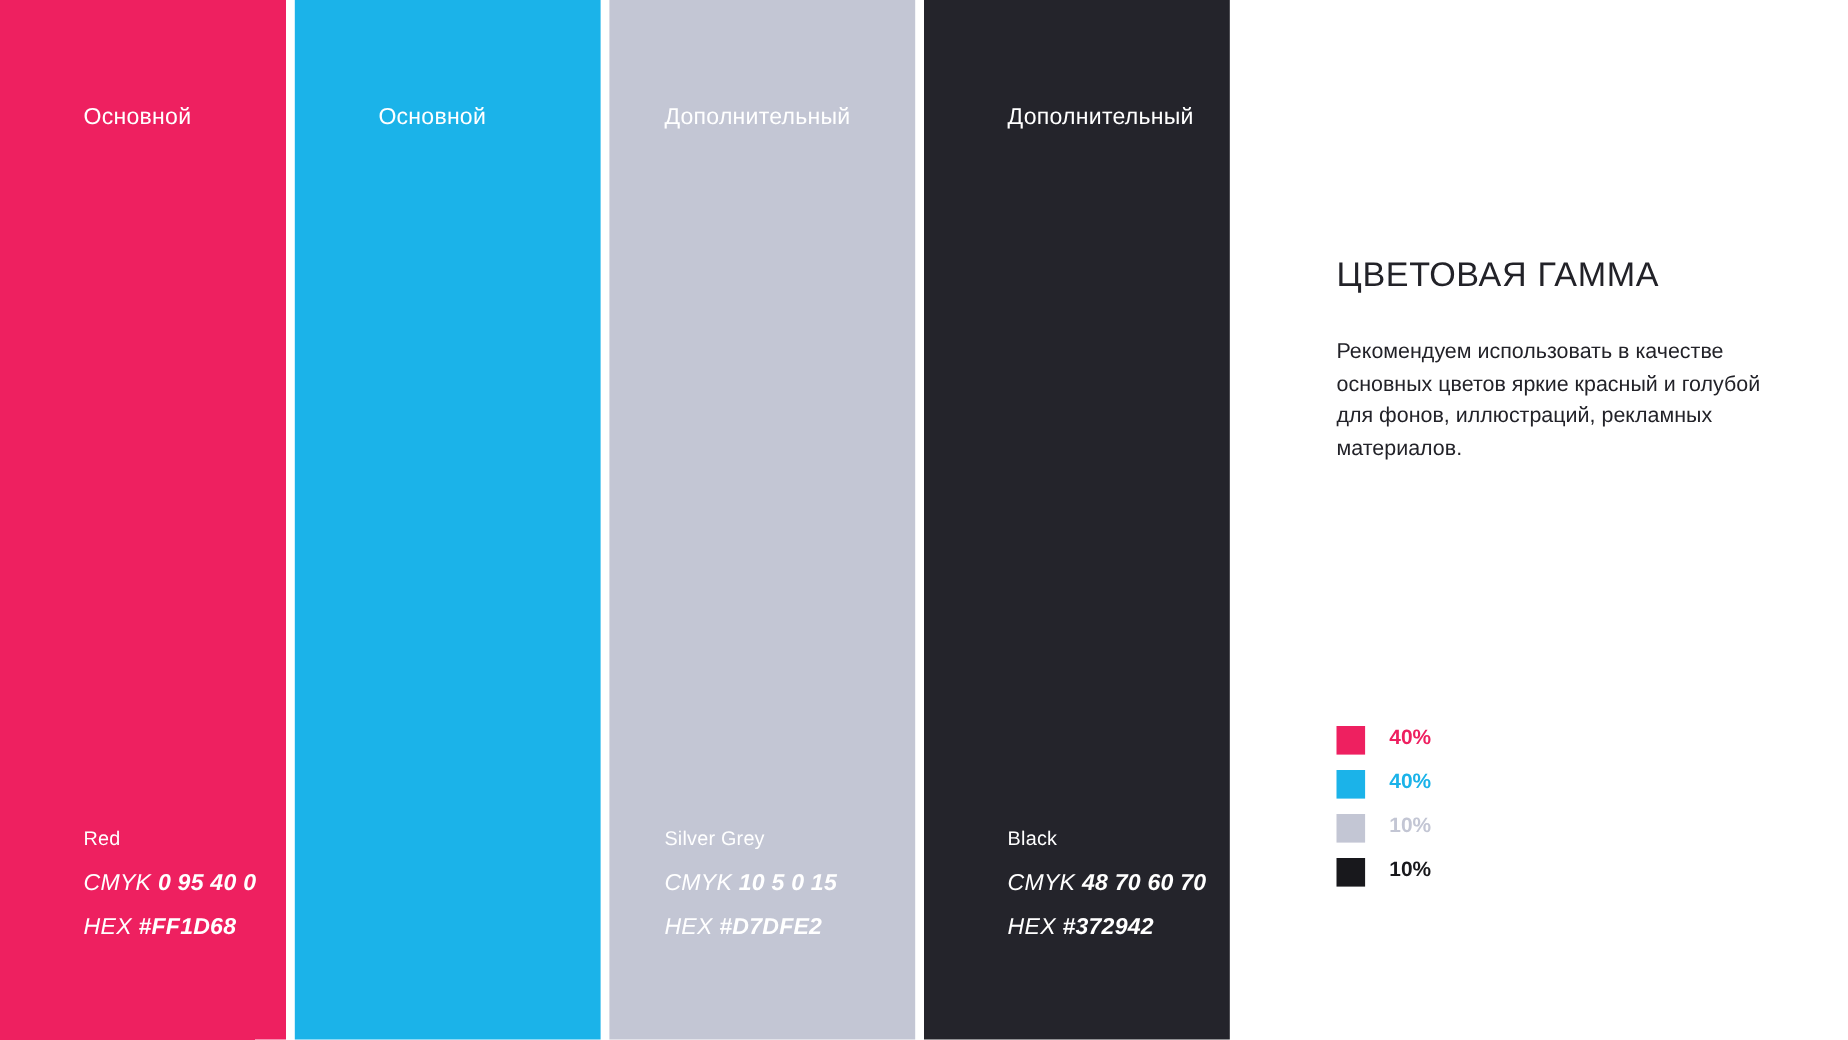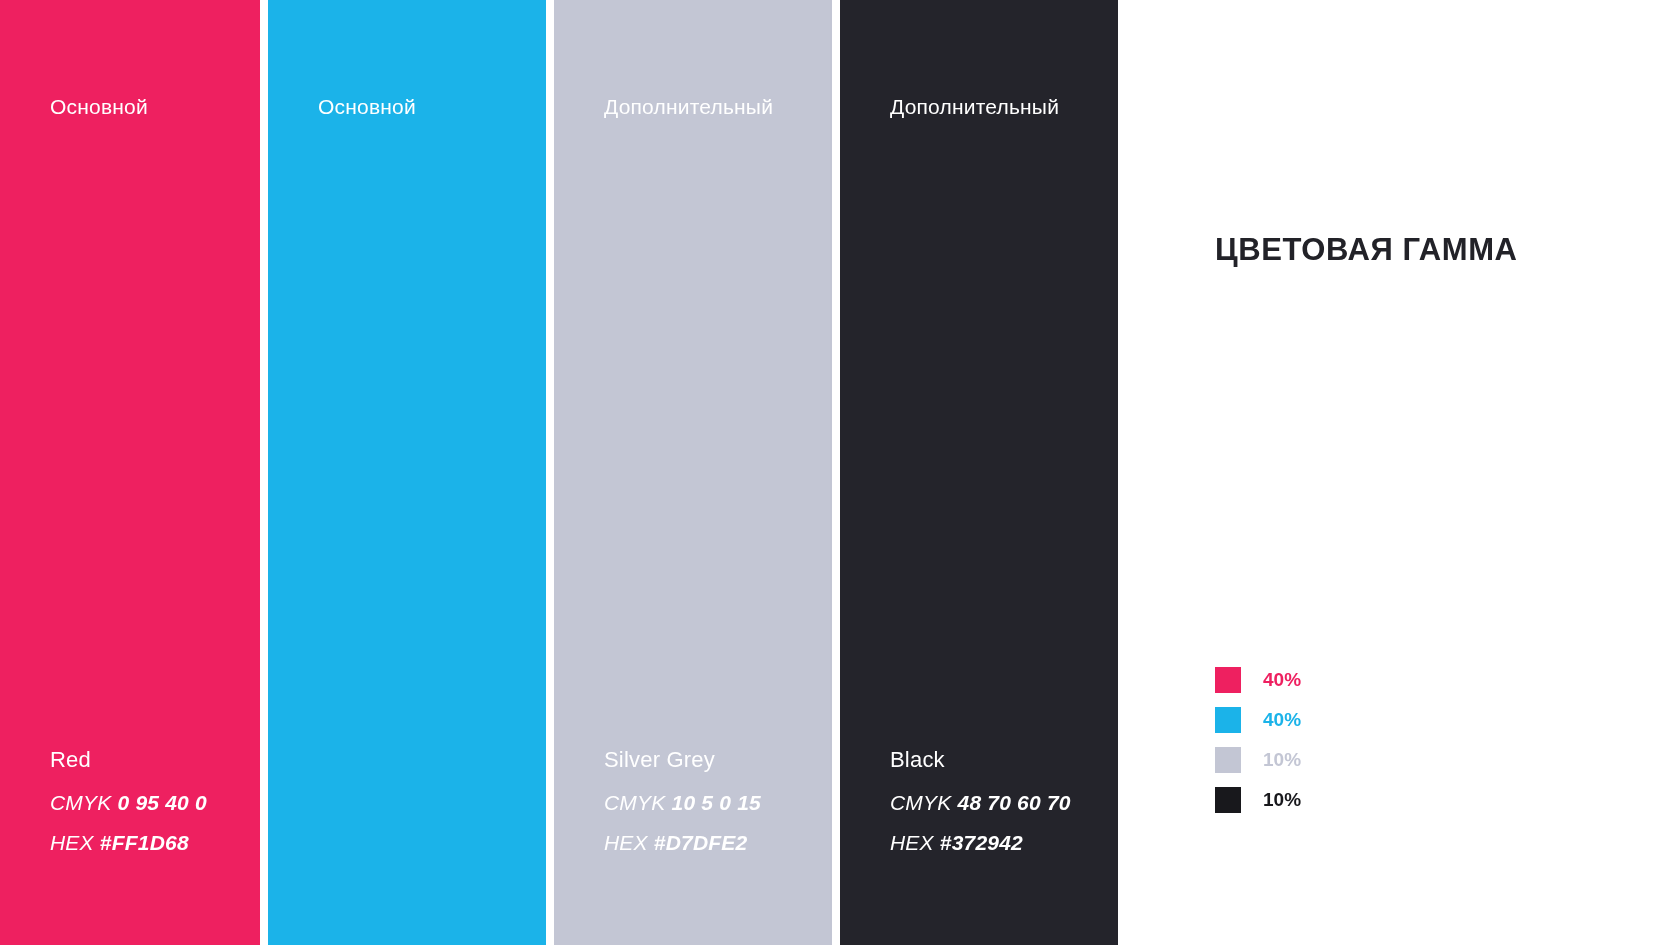--- a/index.html
+++ b/index.html
@@ -48,21 +48,21 @@
     font-size: 21px;
     letter-spacing: 0.2px;
   }
   .swatch-info {
     position: absolute;
     left: 50px;
     bottom: 92px;
     line-height: 1.0;
   }
   .swatch-name {
-    font-size: 22px;
+    font-size: 18px;
     margin-bottom: 21px;
     letter-spacing: 0.2px;
   }
   .swatch-line {
     font-size: 21px;
     margin-bottom: 19px;
     letter-spacing: 0.2px;
     white-space: nowrap;
     font-style: italic;
   }
@@ -70,37 +70,37 @@
   .swatch-line .val {
     font-weight: bold;
   }
 
   
   .s-red   { background: #EE2060; }
   .s-blue  { background: #1BB3E9; }
   .s-grey  { background: #C3C6D4; }
   .s-black { background: #24242B; }
 
-  .t-white   { color: #ffffff; }
+  .t-white   { color: #ffffff; margin-left: 26px; }
   .t-greytxt { color: #ffffff; }
 
   
   .panel {
     position: absolute;
     left: 1215px;
     top: 0;
     width: 430px;
     height: 945px;
   }
   .panel-title {
     position: absolute;
     top: 232px;
     left: 0;
     font-size: 31px;
-    font-weight: bold;
+    font-weight: normal;
     letter-spacing: 0.6px;
     color: #222228;
     white-space: nowrap;
   }
   .panel-body {
     position: absolute;
     top: 305px;
     left: 0;
     width: 420px;
     color: #222228;
@@ -113,21 +113,20 @@
   .panel-body p:last-child { margin-bottom: 0; }
 
   .legend {
     position: absolute;
     top: 660px;
     left: 0;
     width: 260px;
   }
   .legend-row {
     display: flex;
-    align-items: center;
     height: 40px;
   }
   .legend-chip {
     width: 26px;
     height: 26px;
     flex: 0 0 auto;
     margin-right: 22px;
   }
   .legend-label {
     font-size: 19px;
@@ -195,20 +194,21 @@
         </div>
       </div>
     </div>
 
   </div>
 
   <div class="panel">
     <div class="panel-title">ЦВЕТОВАЯ ГАММА</div>
 
     <div class="panel-body">
+      <p>Рекомендуем использовать в качестве основных цветов яркие красный и голубой для фонов, иллюстраций, рекламных материалов.</p>
     </div>
 
     <div class="legend">
       <div class="legend-row">
         <span class="legend-chip" style="background:#EE2060"></span>
         <span class="legend-label" style="color:#EE2060">40%</span>
       </div>
       <div class="legend-row">
         <span class="legend-chip" style="background:#1BB3E9"></span>
         <span class="legend-label" style="color:#1BB3E9">40%</span>

